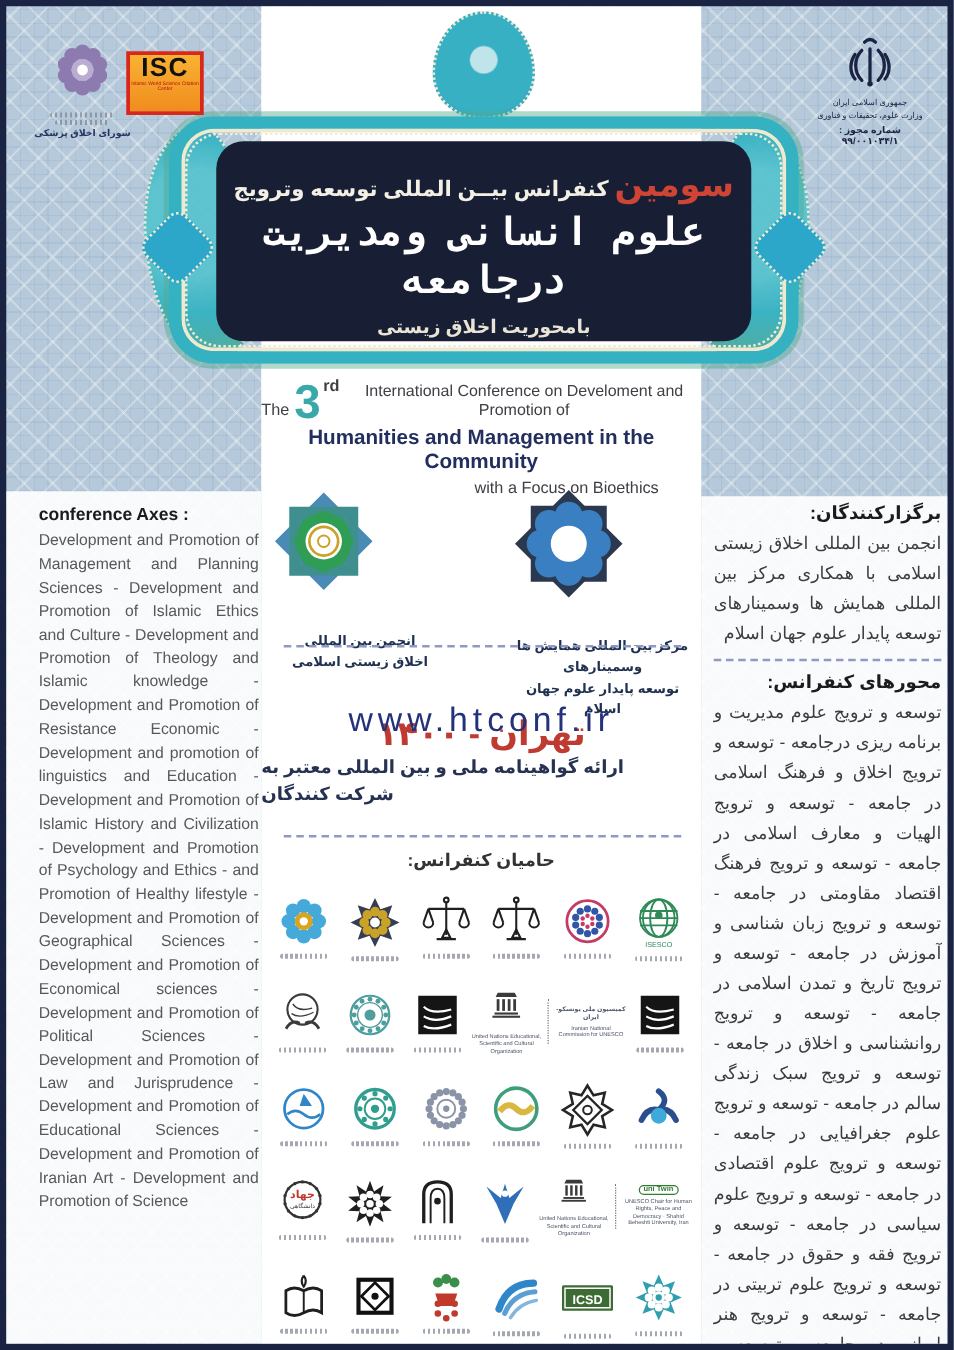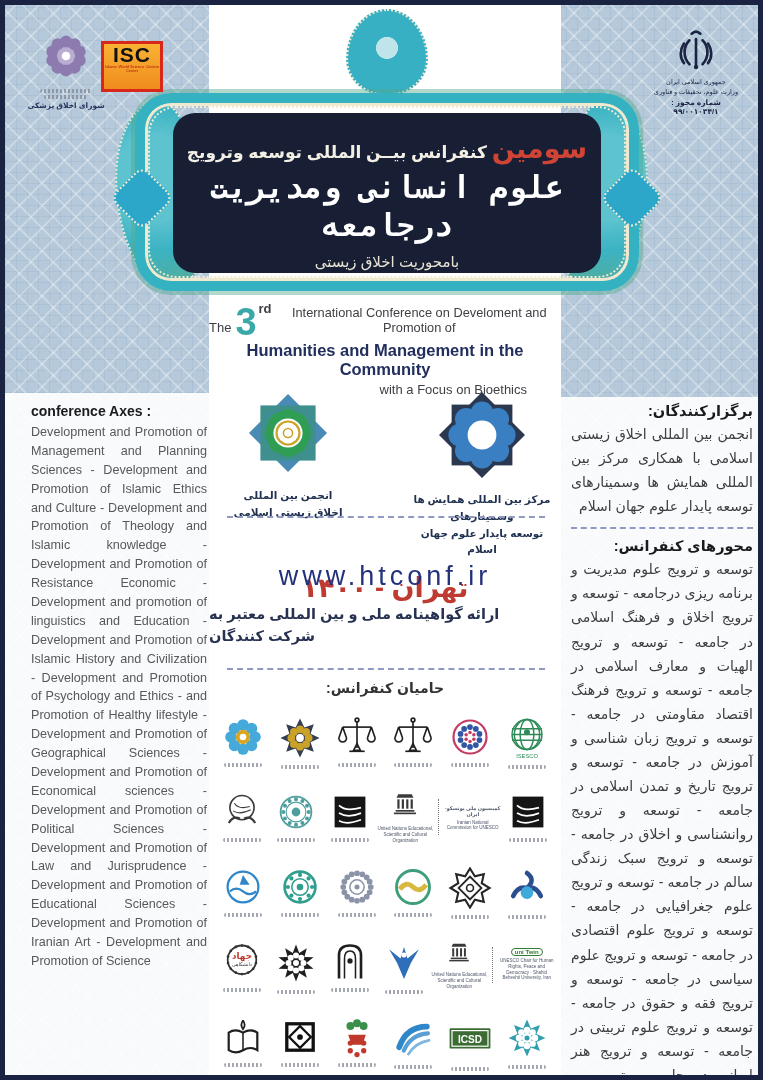--- a/index.html
+++ b/index.html
@@ -39,35 +39,35 @@
   .frame{position:absolute;left:130px;top:88px;width:504px;height:198px;border:10px solid #35b2c2;border-radius:36px;
      box-shadow:0 0 0 4px rgba(85,169,143,.45), inset 0 0 0 3px #efe9cf;}
   .frame-dots{position:absolute;inset:3px;border:2px dotted #f2ecd4;border-radius:28px;}
   .diamond{position:absolute;width:46px;height:46px;background:#2da7c9;border:2px dotted #f0ead2;border-radius:10px;transform:rotate(45deg);}
   .d-left{left:-26px;top:72px;} .d-right{right:-26px;top:72px;}
   .banner{position:absolute;left:168px;top:108px;width:428px;height:160px;background:#181f35;border-radius:22px;
      direction:rtl;text-align:center;padding-top:20px;color:#fff;}
   .b1{font-size:17px;color:#f2efe4;font-weight:bold;}
   .b1 .ordinal{font-size:27px;color:#cf4435;font-weight:900;letter-spacing:1px;}
   .b2{font-size:31px;font-weight:900;color:#ffffff;margin-top:4px;font-family:Liberation Mono, monospace;}
-  .b3{font-size:15px;font-weight:normal;color:#e9e4d4;margin-top:8px;}
+  .b3{font-size:15px;font-weight:bold;color:#e9e4d4;margin-top:8px;}
 
   
   .eng{position:absolute;left:204px;top:300px;width:352px;text-align:center;color:#3f4045;}
   .eng-row{display:flex;justify-content:center;align-items:flex-end;gap:4px;}
   .eng-the{font-size:13px;padding-bottom:3px;}
   .eng-num{font-size:38px;font-weight:bold;color:#3aa8a8;line-height:.78;}
   .eng-rd{font-size:13px;font-weight:bold;color:#3f4045;align-self:flex-start;margin:-4px 2px 0 -2px;}
   .eng-l1{font-size:12.8px;padding-bottom:3px;}
   .eng-title{font-size:16.5px;font-weight:900;color:#222f5e;margin-top:3px;}
   .eng-sub{font-size:13px;margin-top:3px;text-align:right;padding-right:34px;}
 
   
   .org-logos{position:absolute;left:204px;top:382px;width:352px;display:flex;justify-content:center;gap:44px;}
-  .org-item{display:flex;flex-direction:column;align-items:center;width:150px;}
+  .org-item{display:flex;flex-direction:column;width:150px;gap:18px;}
   .org-cap{direction:rtl;text-align:center;font-size:10.5px;font-weight:bold;color:#1f3050;line-height:1.6;margin-top:8px;}
 
   .sep{position:absolute;border-top:2px dashed #8f99c4;}
   .sep1{left:222px;top:511px;width:318px;} .sep2{left:222px;top:663px;width:318px;}
   .venue{position:absolute;left:204px;top:520px;width:352px;text-align:center;direction:rtl;
      font-size:27px;font-weight:900;color:#bf3a31;margin-top:47px;}
   .website{position:absolute;left:204px;top:556px;width:352px;text-align:center;
      font-size:27px;font-weight:400;color:#24327a;letter-spacing:4px;}
   .cert{position:absolute;left:204px;top:598px;width:352px;text-align:left;direction:rtl;
      font-size:14.5px;font-weight:bold;color:#273252;line-height:1.55;}

